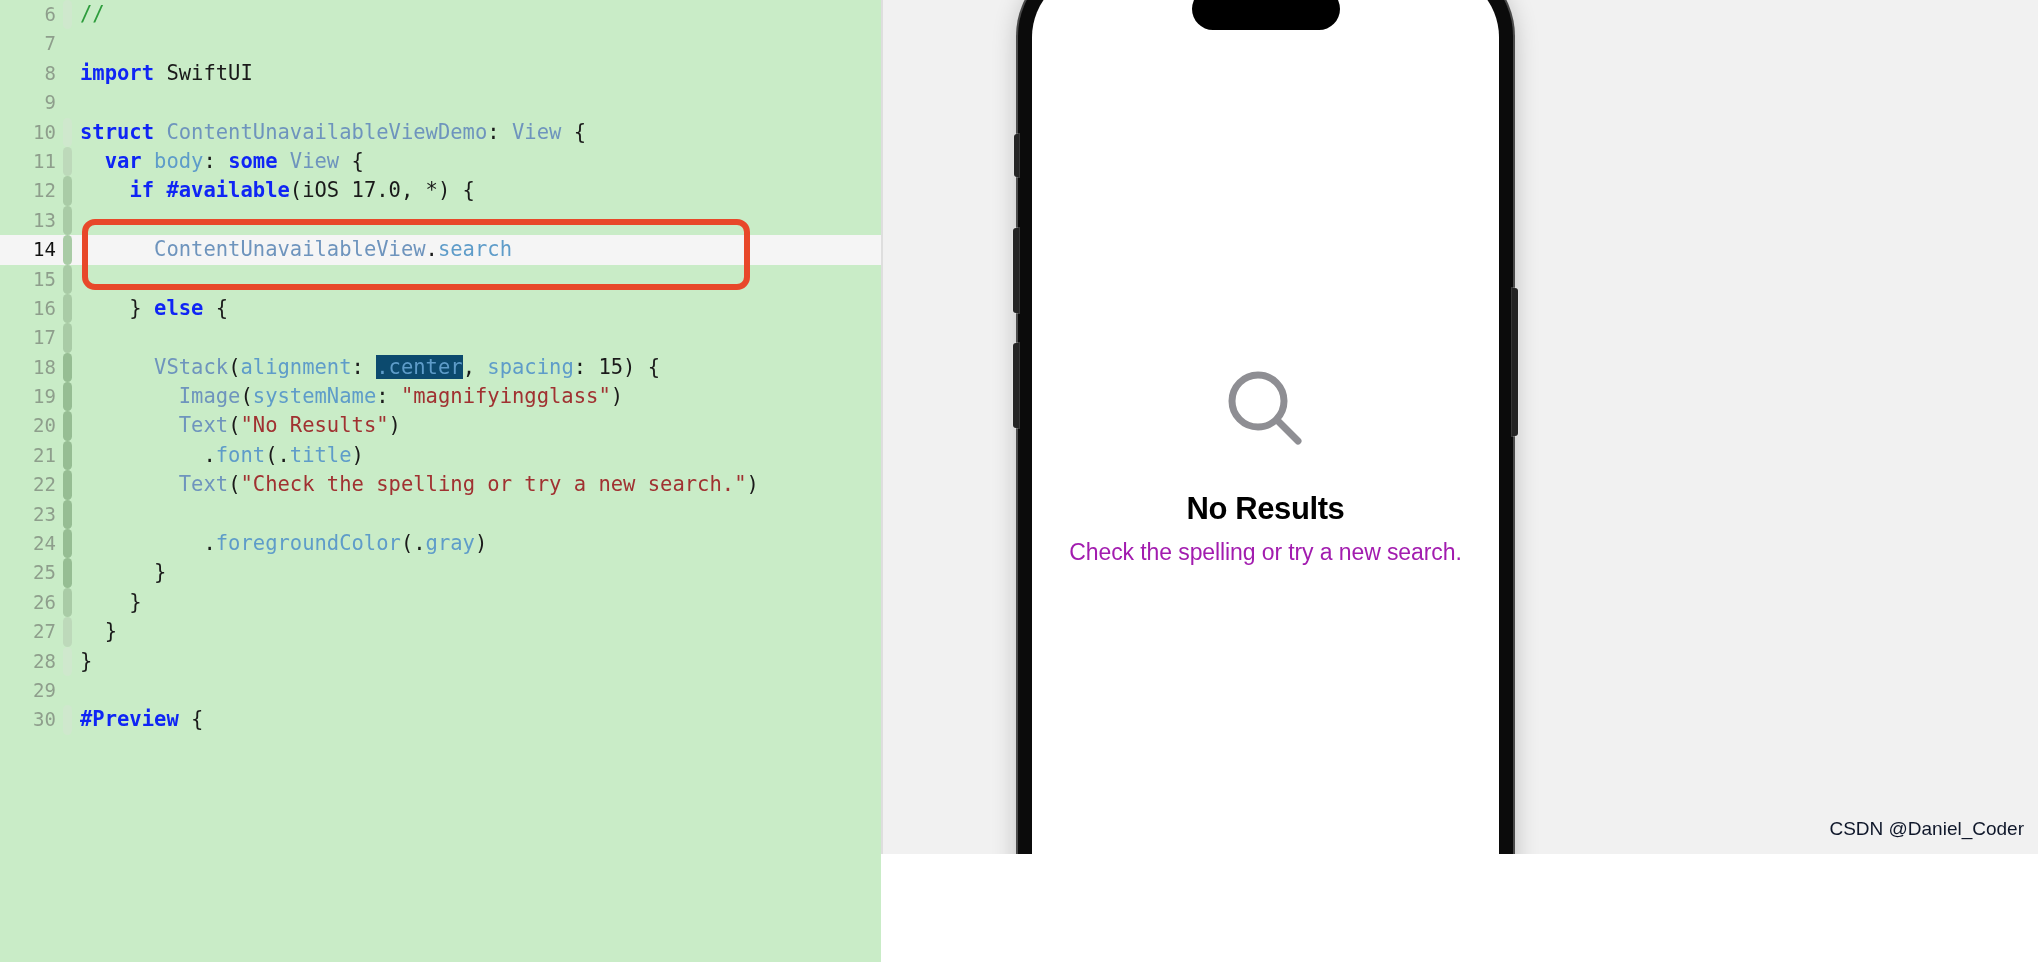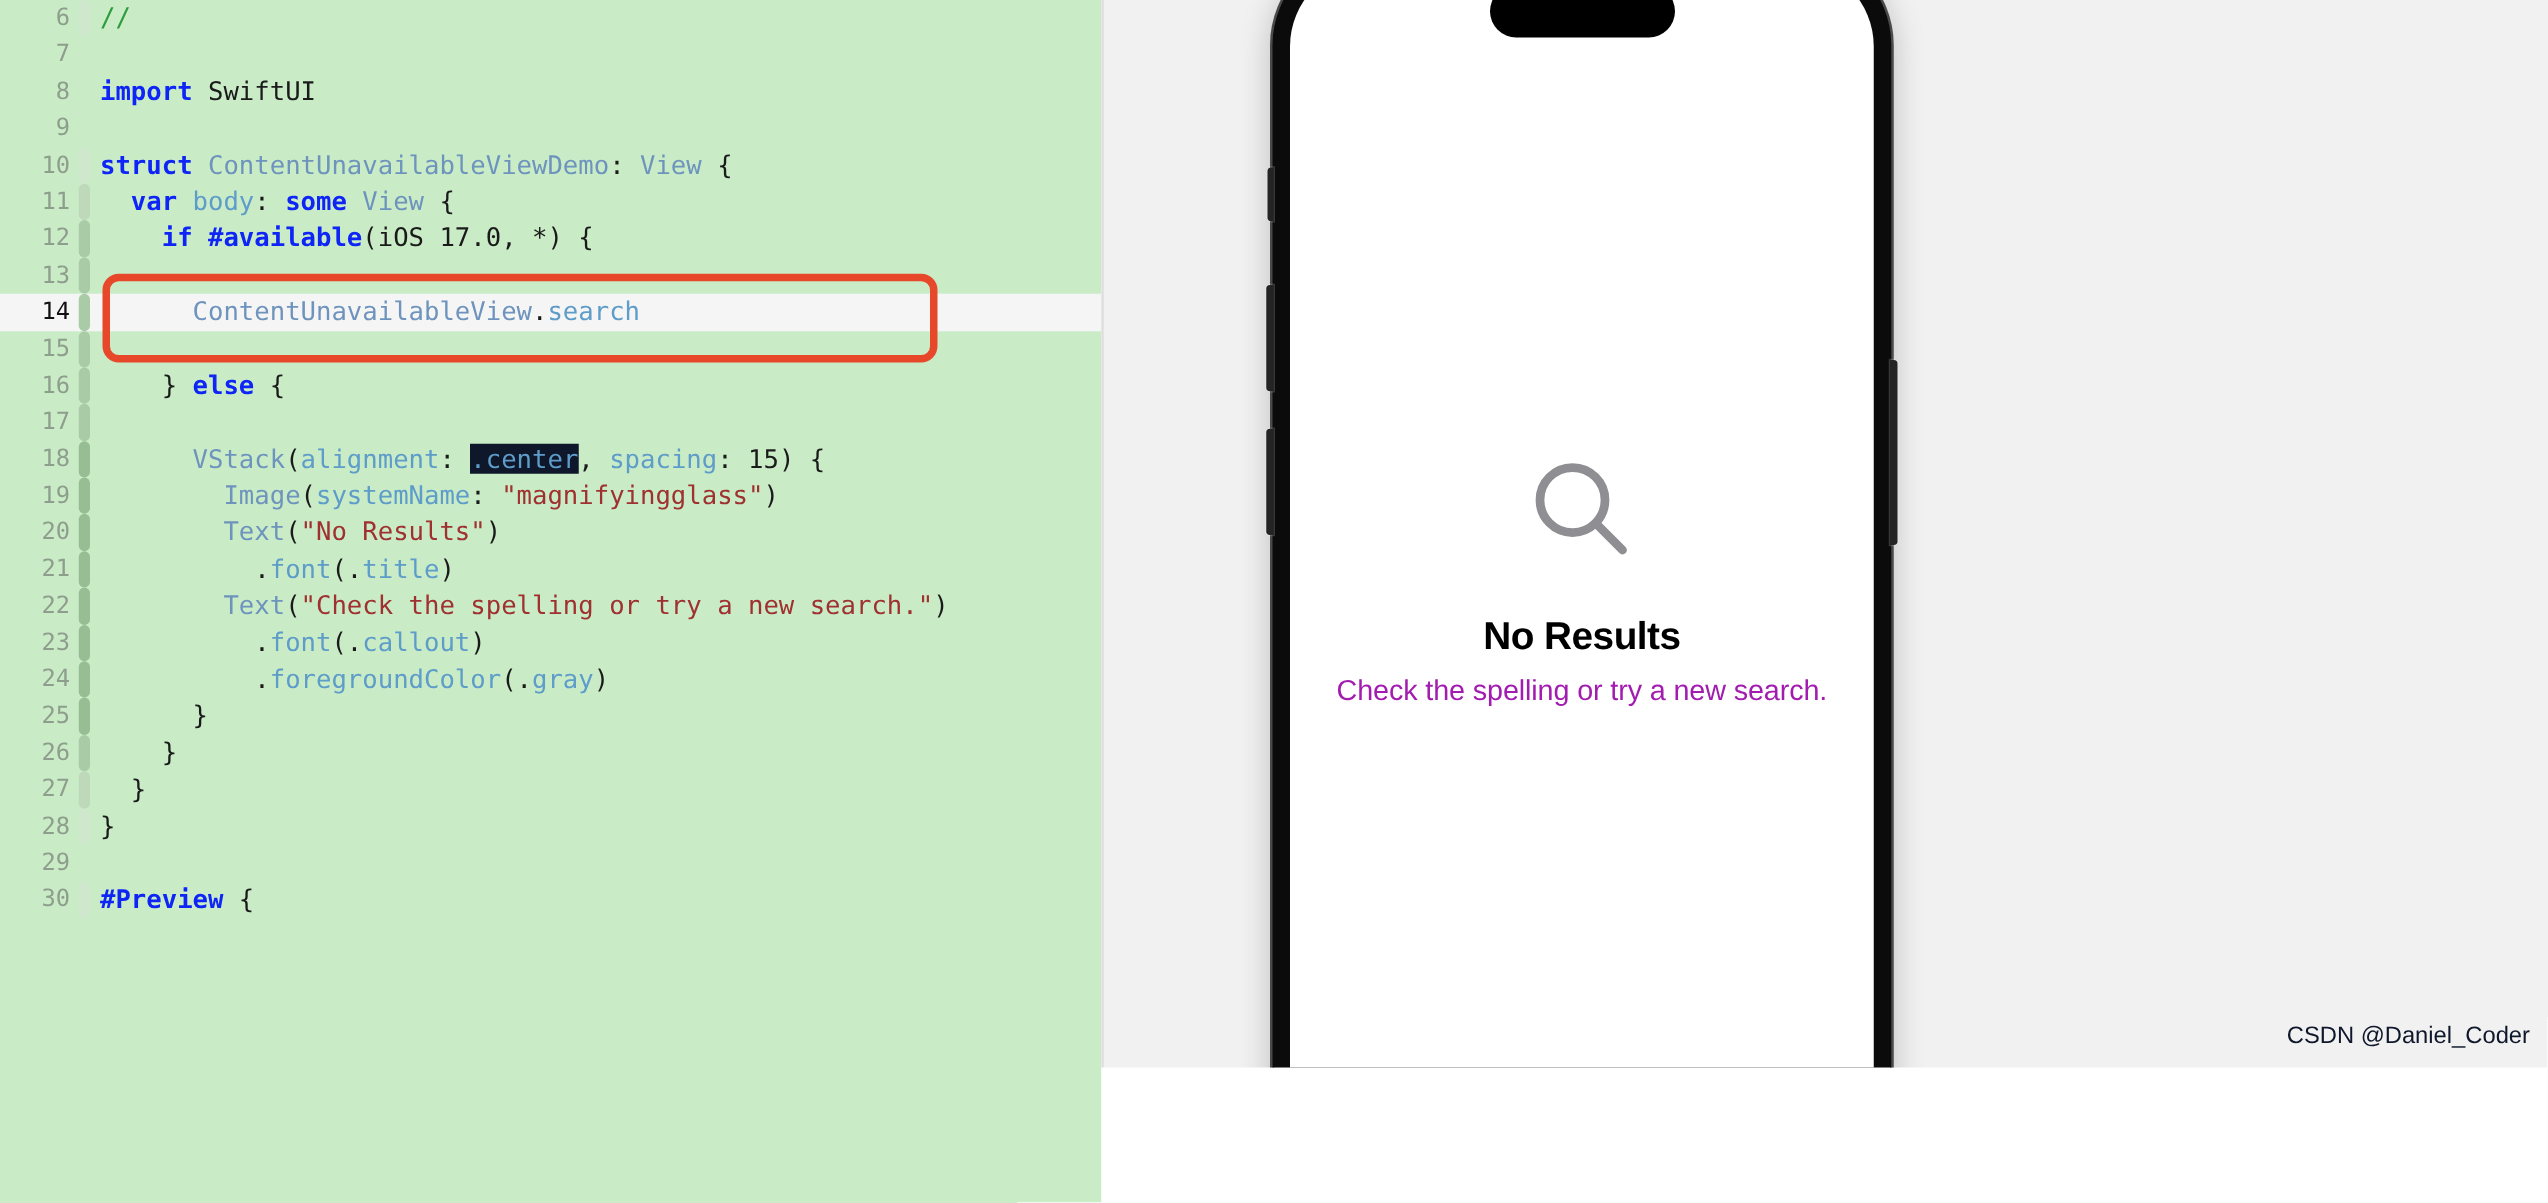--- a/index.html
+++ b/index.html
@@ -71,21 +71,21 @@
     top: 0;
   }
 
   
   .kw       { color: #0f25f5; font-weight: bold; }
   .type     { color: #6e94bd; }
   .ident    { color: #5e9cc9; }
   .plain    { color: #1a1a1a; }
   .str      { color: #a03131; }
   .comment  { color: #2d9c3c; }
-  .sel      { background: #0f172a; color: #5e9cc9; margin-top: 26px; }
+  .sel      { background: #0c4a6e; color: #5e9cc9; margin-top: 26px; }
 
   
   #red-box {
     position: absolute;
     left: 82px;
     top: 219px;
     width: 668px;
     height: 71px;
     border: 6px solid #e8482a;
     border-radius: 13px;
@@ -214,21 +214,21 @@
         <div class="code-line"><span class="gutter-num">13</span><span class="scope-bar" style="background: rgb(169, 203, 166); border-radius: 5px;"></span><span class="code-text"></span></div>
         <div class="code-line active"><span class="gutter-num">14</span><span class="scope-bar" style="background: rgb(169, 203, 166); border-radius: 5px;"></span><span class="code-text"><span class="plain">      </span><span class="type">ContentUnavailableView</span><span class="plain">.</span><span class="ident">search</span></span></div>
         <div class="code-line"><span class="gutter-num">15</span><span class="scope-bar" style="background: rgb(169, 203, 166); border-radius: 5px;"></span><span class="code-text"></span></div>
         <div class="code-line"><span class="gutter-num">16</span><span class="scope-bar" style="background: rgb(169, 203, 166); border-radius: 5px;"></span><span class="code-text"><span class="plain">    } </span><span class="kw">else</span><span class="plain"> {</span></span></div>
         <div class="code-line"><span class="gutter-num">17</span><span class="scope-bar" style="background: rgb(169, 203, 166); border-radius: 5px;"></span></div>
         <div class="code-line"><span class="gutter-num">18</span><span class="scope-bar" style="background: rgb(150, 189, 147); border-radius: 5px;"></span><span class="code-text"><span class="plain">      </span><span class="type">VStack</span><span class="plain">(</span><span class="ident">alignment</span><span class="plain">: </span><span class="sel">.center</span><span class="plain">, </span><span class="ident">spacing</span><span class="plain">: 15) {</span></span></div>
         <div class="code-line"><span class="gutter-num">19</span><span class="scope-bar" style="background: rgb(150, 189, 147); border-radius: 5px;"></span><span class="code-text"><span class="plain">        </span><span class="type">Image</span><span class="plain">(</span><span class="ident">systemName</span><span class="plain">: </span><span class="str">"magnifyingglass"</span><span class="plain">)</span></span></div>
         <div class="code-line"><span class="gutter-num">20</span><span class="scope-bar" style="background: rgb(150, 189, 147); border-radius: 5px;"></span><span class="code-text"><span class="plain">        </span><span class="type">Text</span><span class="plain">(</span><span class="str">"No Results"</span><span class="plain">)</span></span></div>
         <div class="code-line"><span class="gutter-num">21</span><span class="scope-bar" style="background: rgb(150, 189, 147); border-radius: 5px;"></span><span class="code-text"><span class="plain">          .</span><span class="ident">font</span><span class="plain">(.</span><span class="ident">title</span><span class="plain">)</span></span></div>
         <div class="code-line"><span class="gutter-num">22</span><span class="scope-bar" style="background: rgb(150, 189, 147); border-radius: 5px;"></span><span class="code-text"><span class="plain">        </span><span class="type">Text</span><span class="plain">(</span><span class="str">"Check the spelling or try a new search."</span><span class="plain">)</span></span></div>
-        <div class="code-line"><span class="gutter-num">23</span><span class="scope-bar" style="background: rgb(150, 189, 147); border-radius: 5px;"></span><span class="code-text"><span class="plain">          .</span><span class="ident">font</span><span class="plain">(.</span><span class="ident">callout</span><span class="plain">)</span></span></div>
+        <div class="code-line"><span class="gutter-num">23</span><span class="scope-bar" style="background: rgb(150, 189, 147); border-radius: 5px;"></span></div>
         <div class="code-line"><span class="gutter-num">24</span><span class="scope-bar" style="background: rgb(150, 189, 147); border-radius: 5px;"></span><span class="code-text"><span class="plain">          .</span><span class="ident">foregroundColor</span><span class="plain">(.</span><span class="ident">gray</span><span class="plain">)</span></span></div>
         <div class="code-line"><span class="gutter-num">25</span><span class="scope-bar" style="background: rgb(150, 189, 147); border-radius: 5px;"></span><span class="code-text"><span class="plain">      }</span></span></div>
         <div class="code-line"><span class="gutter-num">26</span><span class="scope-bar" style="background: rgb(169, 203, 166); border-radius: 5px;"></span><span class="code-text"><span class="plain">    }</span></span></div>
         <div class="code-line"><span class="gutter-num">27</span><span class="scope-bar" style="background: rgb(189, 217, 186); border-radius: 5px;"></span><span class="code-text"><span class="plain">  }</span></span></div>
         <div class="code-line"><span class="gutter-num">28</span><span class="scope-bar" style="background: rgb(207, 232, 205); border-radius: 5px;"></span><span class="code-text"><span class="plain">}</span></span></div>
         <div class="code-line"><span class="gutter-num">29</span><span class="code-text"></span></div>
         <div class="code-line"><span class="gutter-num">30</span><span class="scope-bar" style="background: rgb(207, 232, 205); border-radius: 5px;"></span><span class="code-text"><span class="kw">#Preview</span><span class="plain"> {</span></span></div>
       </div>
     <div id="red-box" style="border-color: rgb(232, 72, 42);"></div>
   </div>

